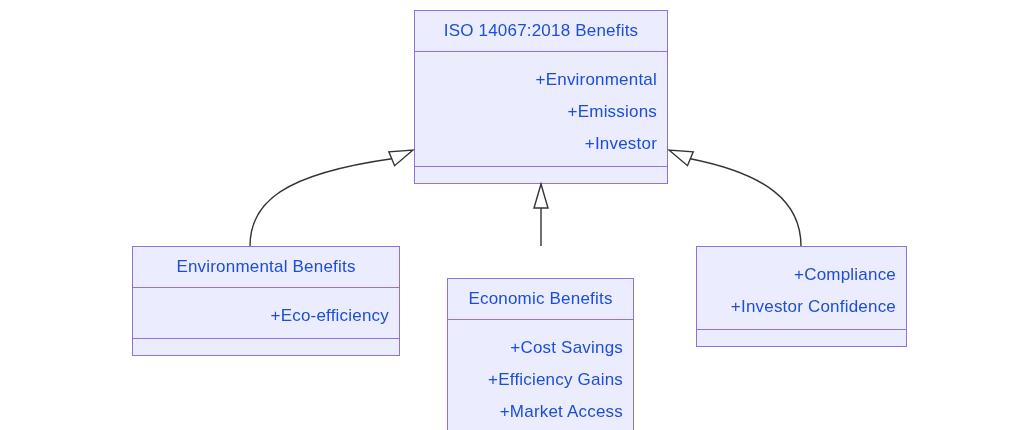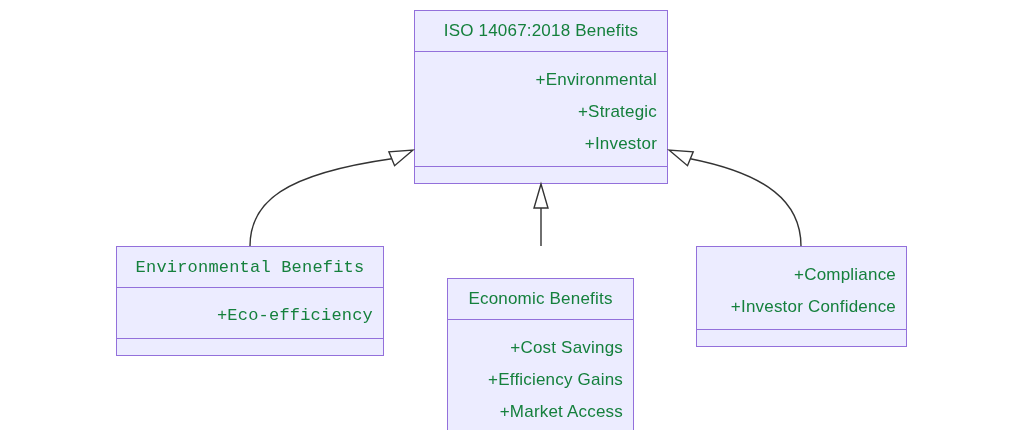--- a/index.html
+++ b/index.html
@@ -18,21 +18,21 @@
     position: absolute;
     left: 0; top: 0;
     width: 1024px; height: 430px;
     pointer-events: none;
   }
   .class-box {
     position: absolute;
     box-sizing: border-box;
     background: #ECECFF;
     border: 1px solid #9370DB;
-    color: #15803d;
+    color: #1d4ed8;
   }
   .class-title {
     box-sizing: border-box;
     height: 41px;
     display: flex;
     align-items: center;
     justify-content: center;
     border-bottom: 1px solid #9370DB;
     font-size: 17px;
     letter-spacing: 0.2px;
@@ -67,27 +67,27 @@
 </style>
 </head>
 <body>
 
 <div class="canvas">
 
   <div class="class-box" style="left:414px; top:10px; width:254px;">
     <div class="class-title">ISO 14067:2018 Benefits</div>
     <div class="class-attrs">
       <div class="attr">+Environmental</div>
-      <div class="attr">+Strategic</div>
+      <div class="attr">+Emissions</div>
       <div class="attr">+Investor</div>
     </div>
     <div class="class-methods"></div>
   </div>
 
-  <div class="class-box" style="left:116px; top:246px; width:268px;font-family:Liberation Mono, monospace;">
+  <div class="class-box" style="left:132px; top:246px; width:268px;">
     <div class="class-title">Environmental Benefits</div>
     <div class="class-attrs">
       <div class="attr">+Eco-efficiency</div>
     </div>
     <div class="class-methods"></div>
   </div>
 
   <div class="class-box" style="left:447px; top:246px; width:187px;margin-top:32px;">
     <div class="class-title">Economic Benefits</div>
     <div class="class-attrs">

